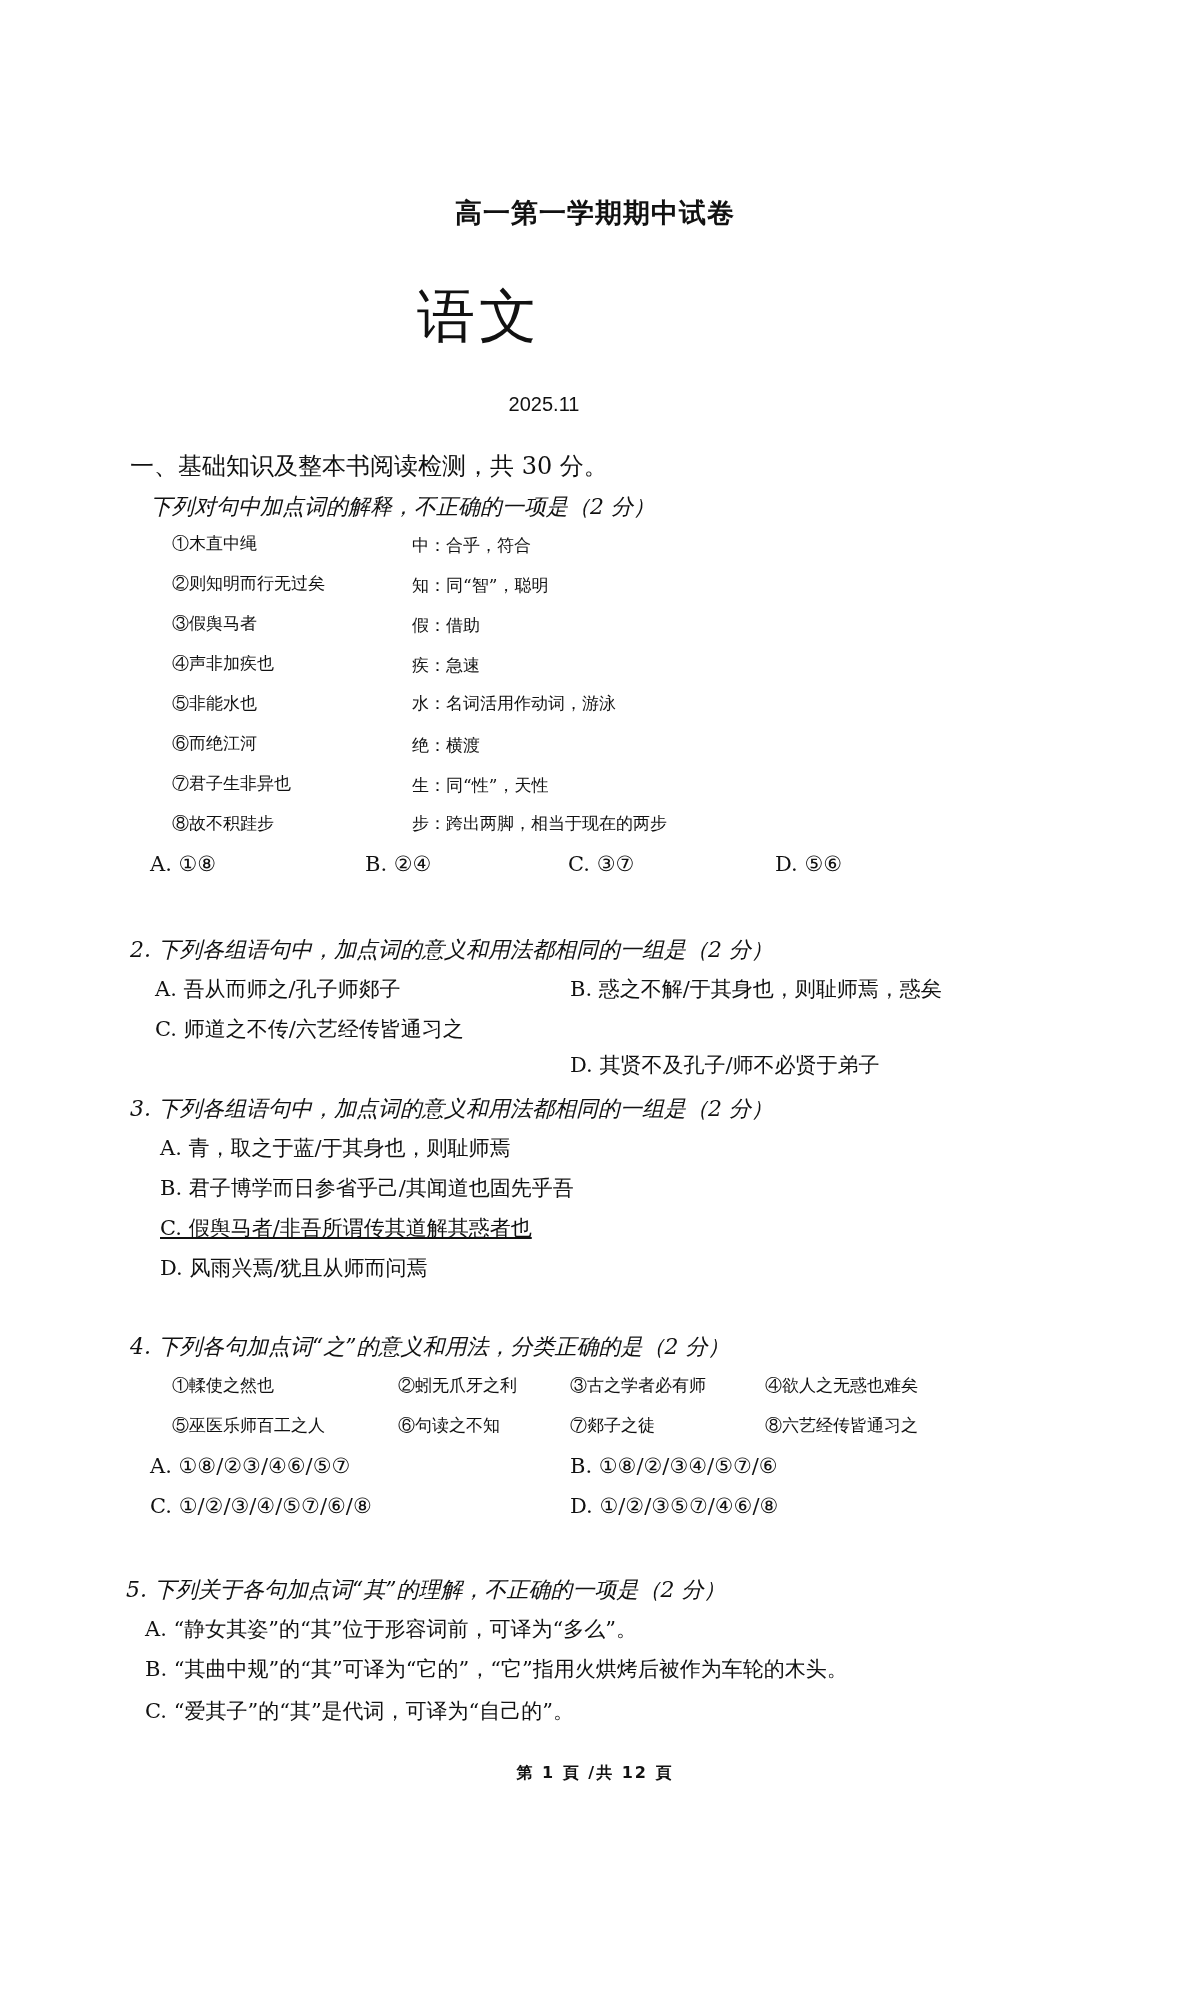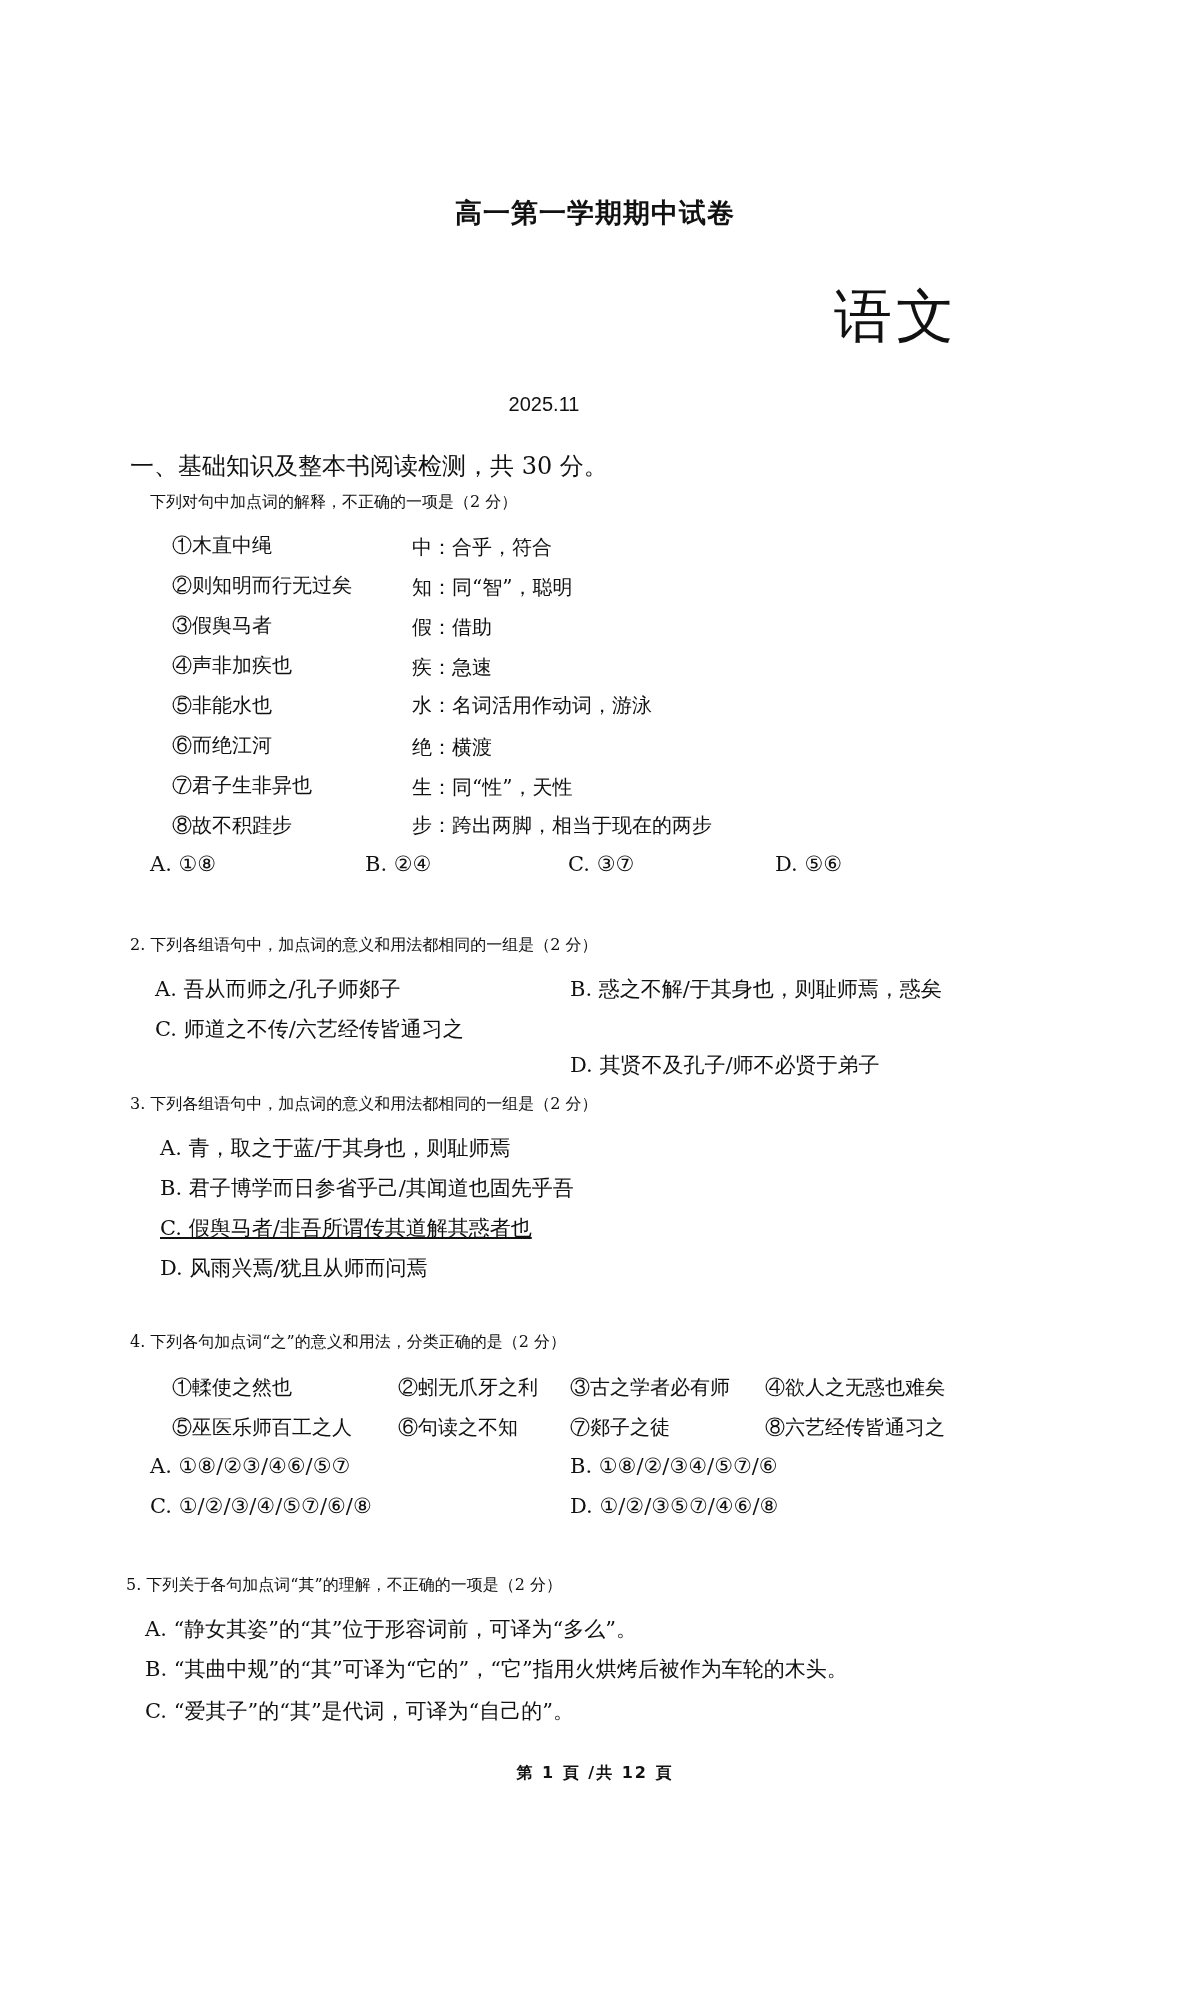--- a/index.html
+++ b/index.html
@@ -1,27 +1,27 @@
 <!DOCTYPE html>
 <html><head>
 <meta charset="utf-8">
 <style>
   html, body { margin:0; padding:0; background:#ffffff; }
   body { width:1190px; height:1998px; position:relative; overflow:hidden;
          font-family:"DejaVu Serif","Liberation Serif",serif; color:#111; }
   .abs { position:absolute; white-space:nowrap; }
   .title { left:0; width:1190px; top:195px; text-align:center; font-size:27px; font-weight:bold;
            font-family:"DejaVu Sans","Liberation Sans",sans-serif; letter-spacing:1px; }
-  .subject { left:0; width:958px; top:278px; text-align:right; font-size:58px; letter-spacing:4px; }
+  .subject { left:0; width:958px; top:278px; text-align:center; font-size:58px; letter-spacing:4px; }
   .date { left:0; width:1088px; top:393px; text-align:center; font-size:20px;
           font-family:"Liberation Sans",sans-serif; }
   .section { left:130px; top:450px; font-size:24px; }
-  .q { font-size:16px; }
+  .q { font-size:22px;font-style:italic; }
   .opt { font-size:21px; }
-  .item { font-size:20px; }
+  .item { font-size:17px; }
   .footer { left:0; width:1190px; top:1763px; text-align:center; font-size:16px; font-weight:bold;
             font-family:"DejaVu Sans","Liberation Sans",sans-serif; letter-spacing:2px; }
 </style>
 </head>
 <body>
 
 <div class="abs title">高一第一学期期中试卷</div>
 <div class="abs subject">语文</div>
 <div class="abs date">2025.11</div>
 

